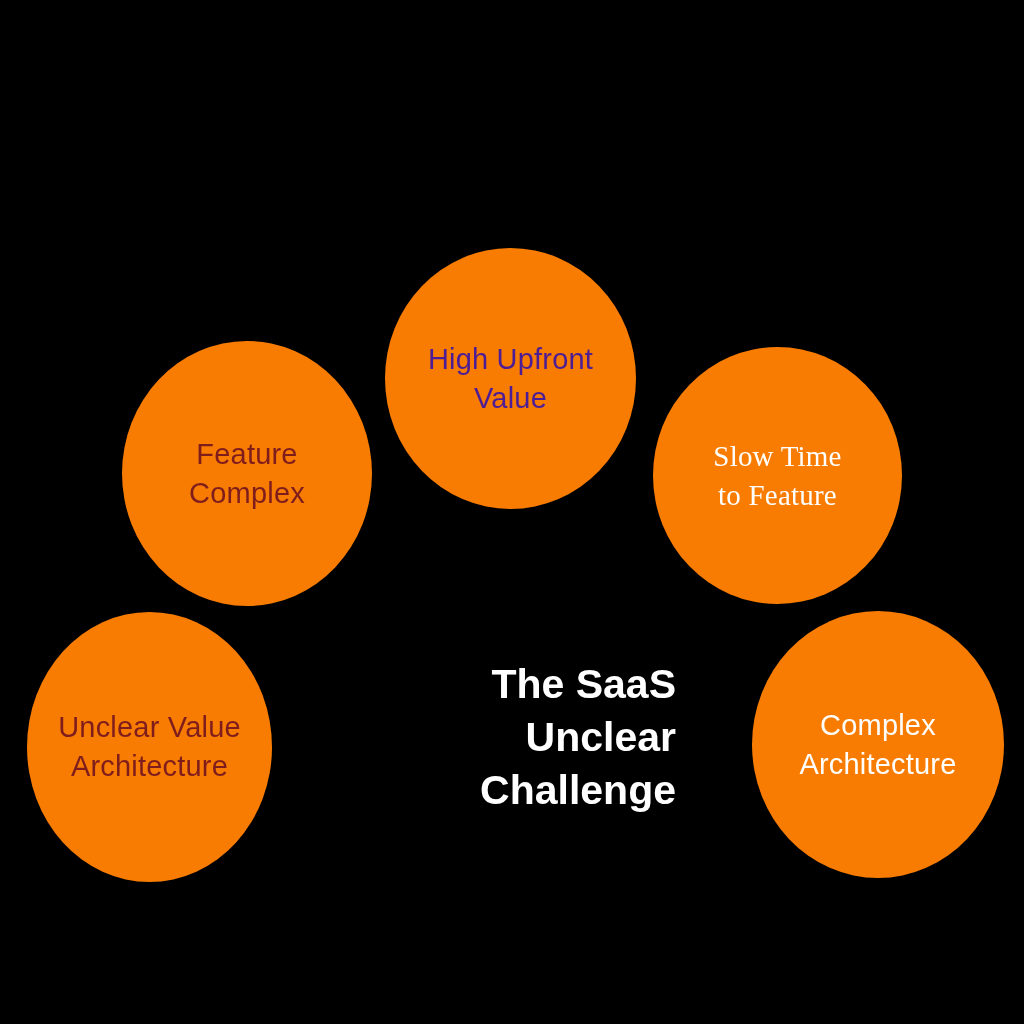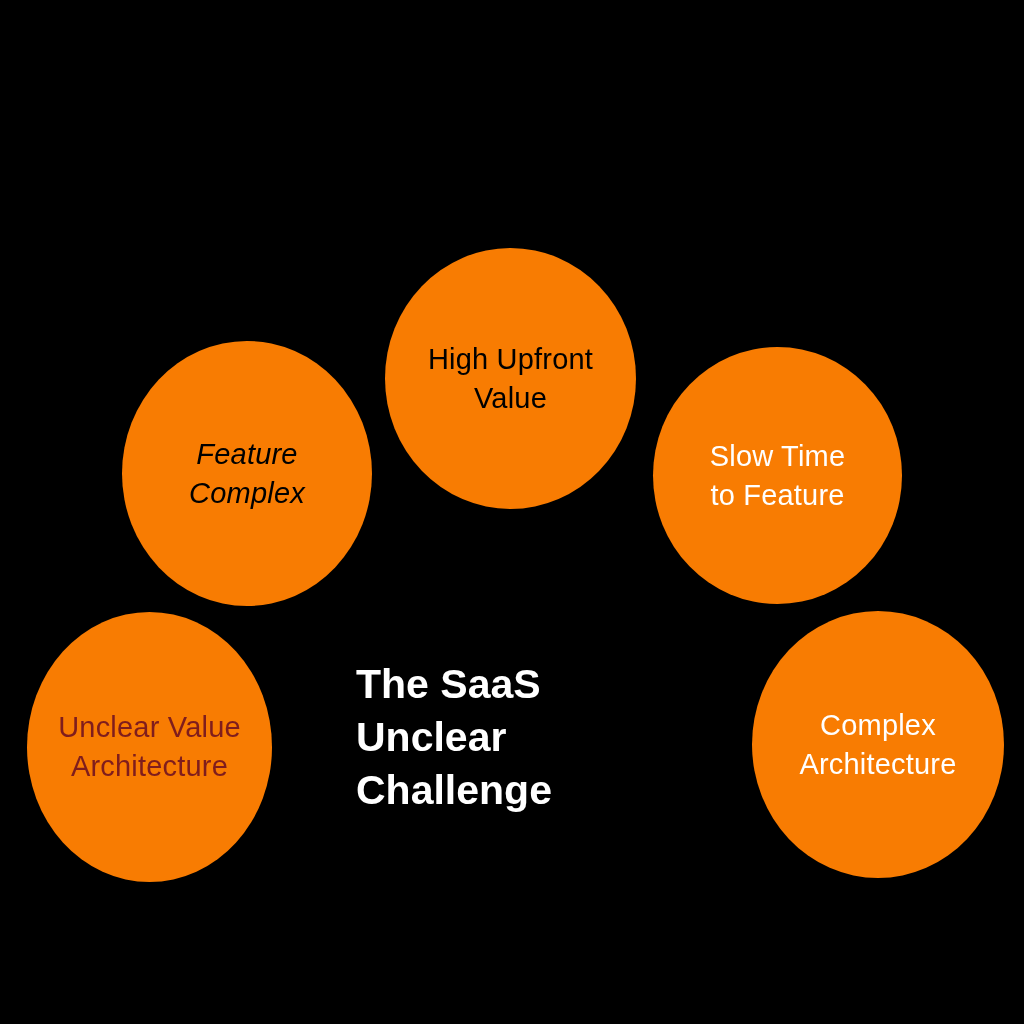--- a/index.html
+++ b/index.html
@@ -31,52 +31,52 @@
     font-size: 29px;
     line-height: 39px;
     font-weight: 400;
     letter-spacing: 0.2px;
   }
   
   .n-high     { left: 385px; top: 248px; width: 251px; height: 261px; }
   
   .n-feature  { left: 122px; top: 341px; width: 250px; height: 265px; }
   
-  .n-slow     { left: 653px; top: 347px; width: 249px; height: 257px; }
+  .n-slow     { left: 653px; top: 347px; width: 249px; height: 257px; font-family: Liberation Serif, serif; }
   
   .n-unclear  { left: 27px;  top: 612px; width: 245px; height: 270px; }
   
   .n-complex  { left: 752px; top: 611px; width: 252px; height: 267px; }
 
   .diagram-title {
     position: absolute;
     left: 356px;
     top: 658px;
     width: 320px;
-    text-align: left;
+    text-align: right;
     color: #FFFFFF;
     font-size: 41px;
     line-height: 53px;
     font-weight: 700;
   }
 </style>
 </head>
 <body style="background: rgb(0, 0, 0);">
 
 <div class="stage">
 
   <div class="node n-feature" style="background: rgb(248, 124, 2);">
-    <div class="node-label" style="color: #000000; font-style: italic;">
+    <div class="node-label" style="color: #7f1d1d;">
       <div>Feature</div>
       <div>Complex</div>
     </div>
   </div>
 
   <div class="node n-high" style="background: rgb(248, 124, 2);">
-    <div class="node-label" style="color: #000000;">
+    <div class="node-label" style="color: #4c1d95;">
       <div>High Upfront</div>
       <div>Value</div>
     </div>
   </div>
 
   <div class="node n-slow" style="background: rgb(248, 124, 2);">
     <div class="node-label" style="color: rgb(255, 255, 255);">
       <div>Slow Time</div>
       <div>to Feature</div>
     </div>

